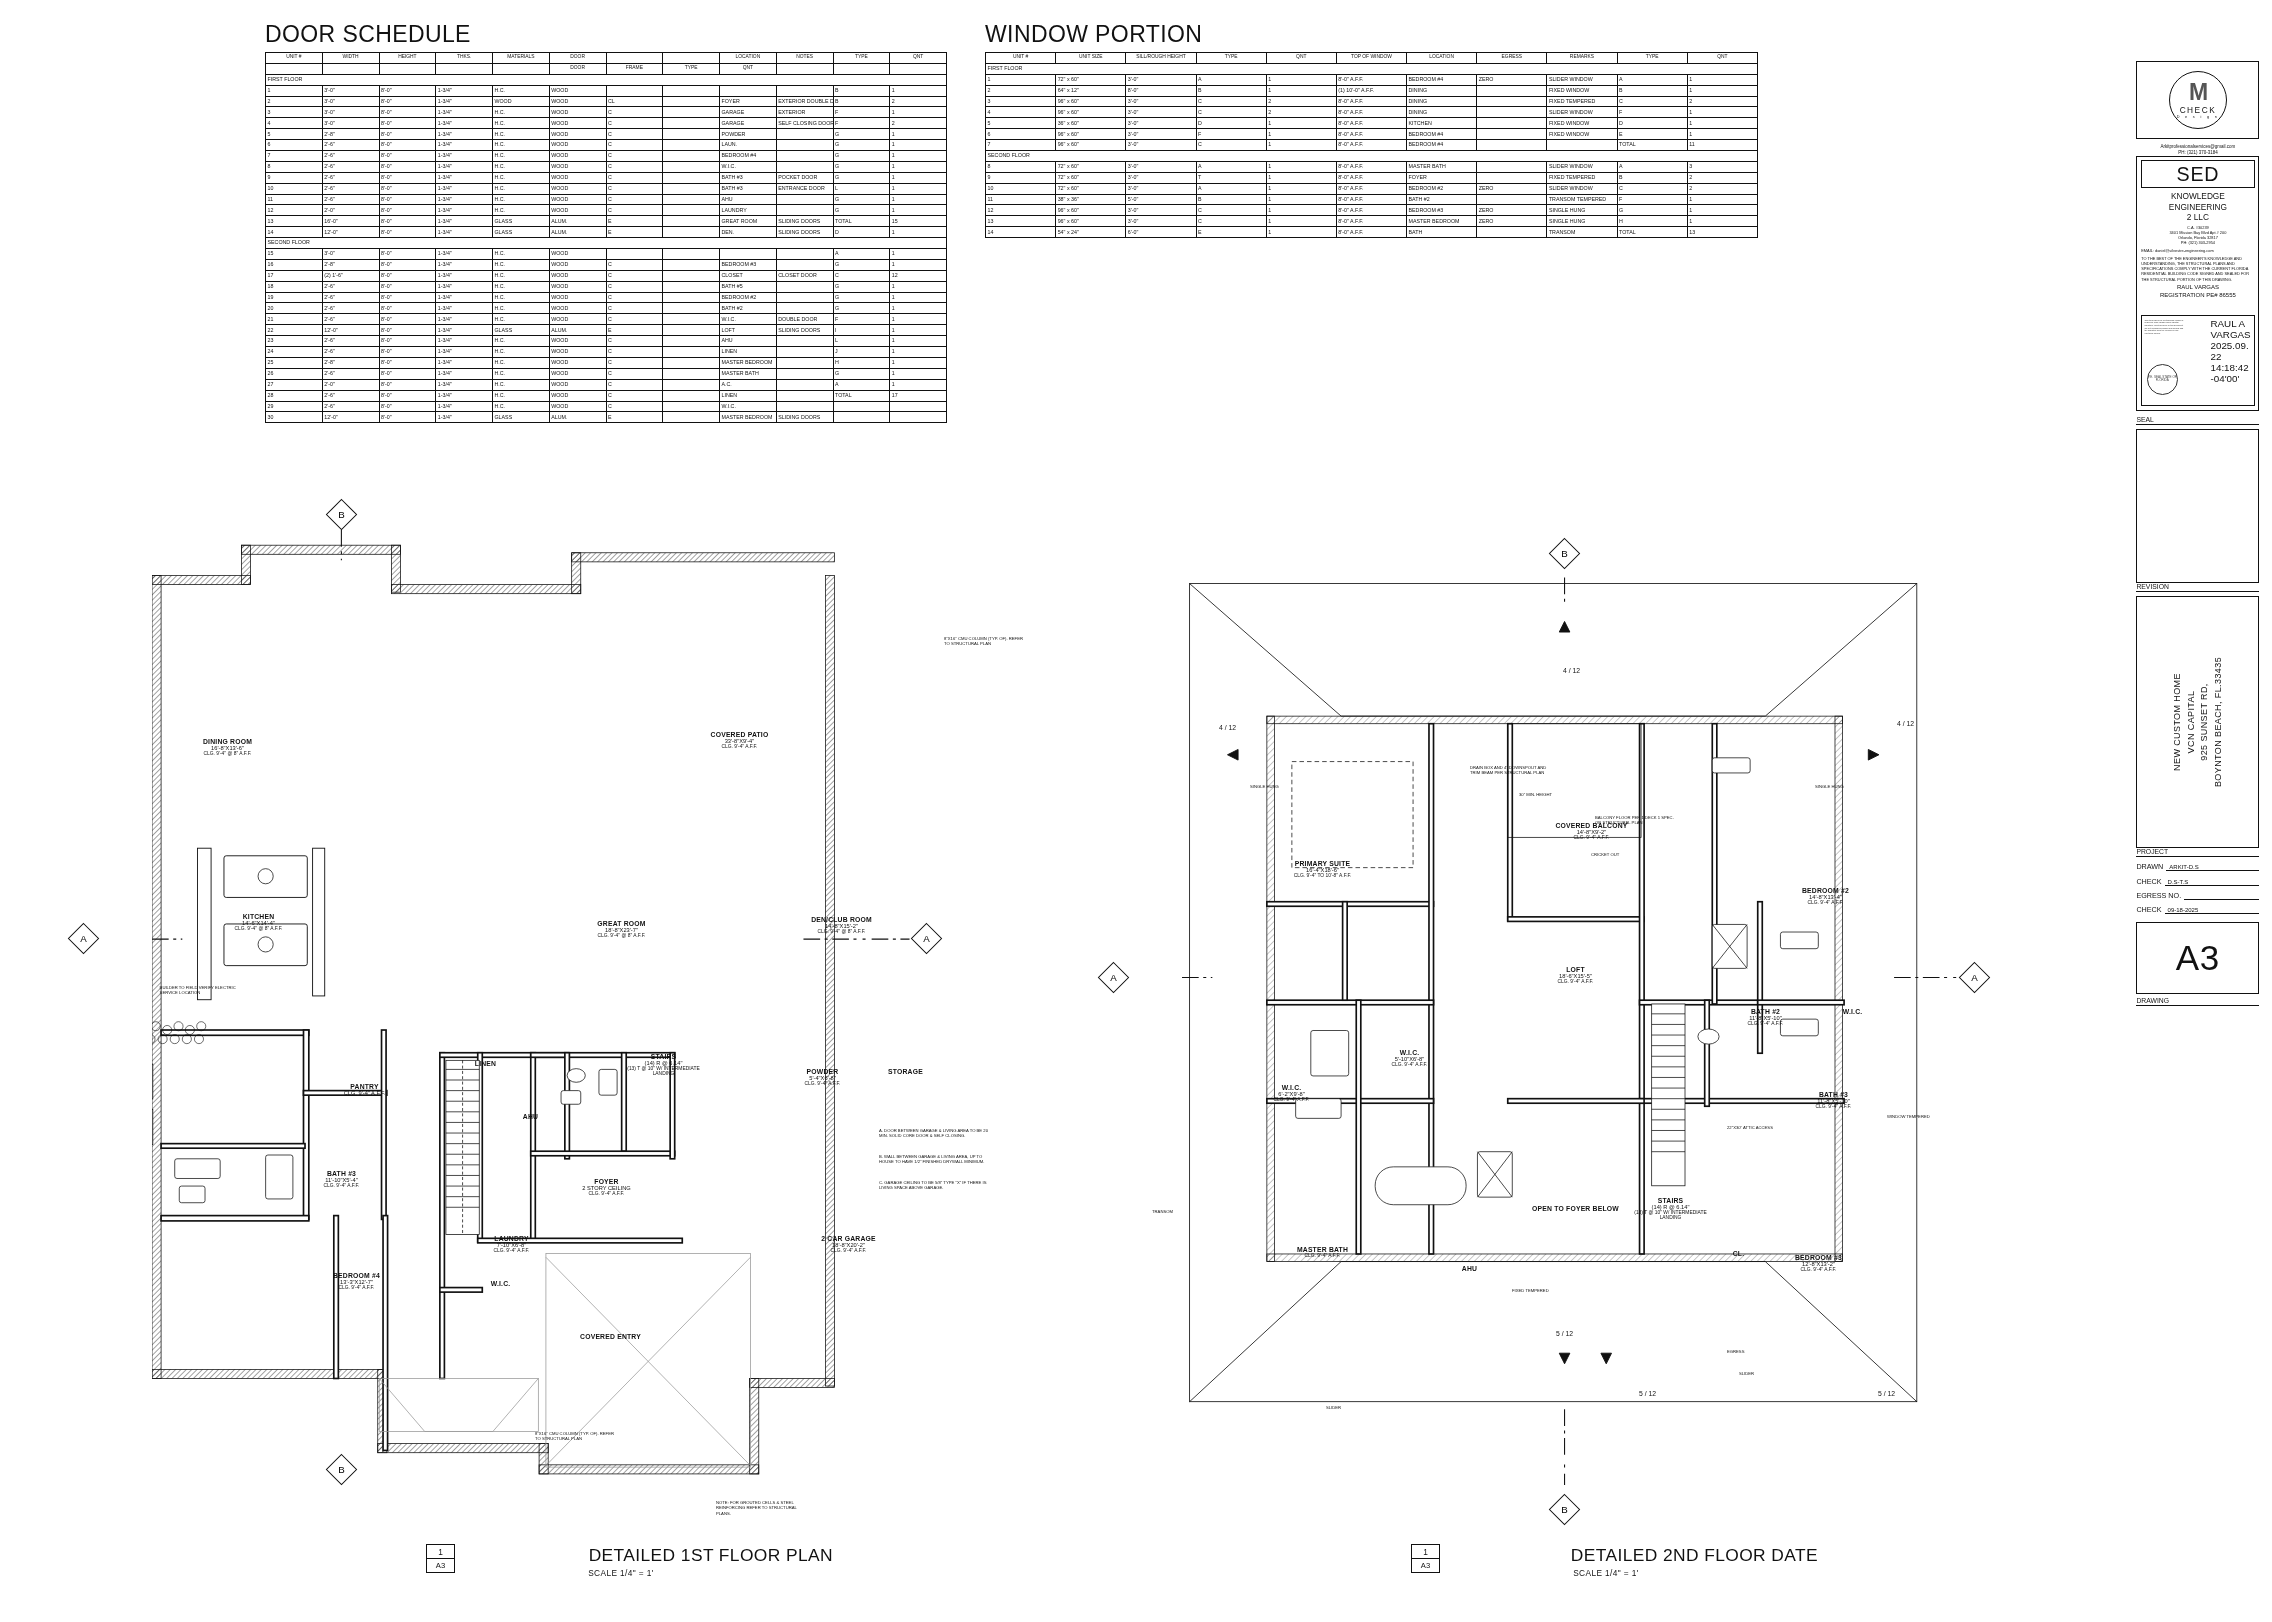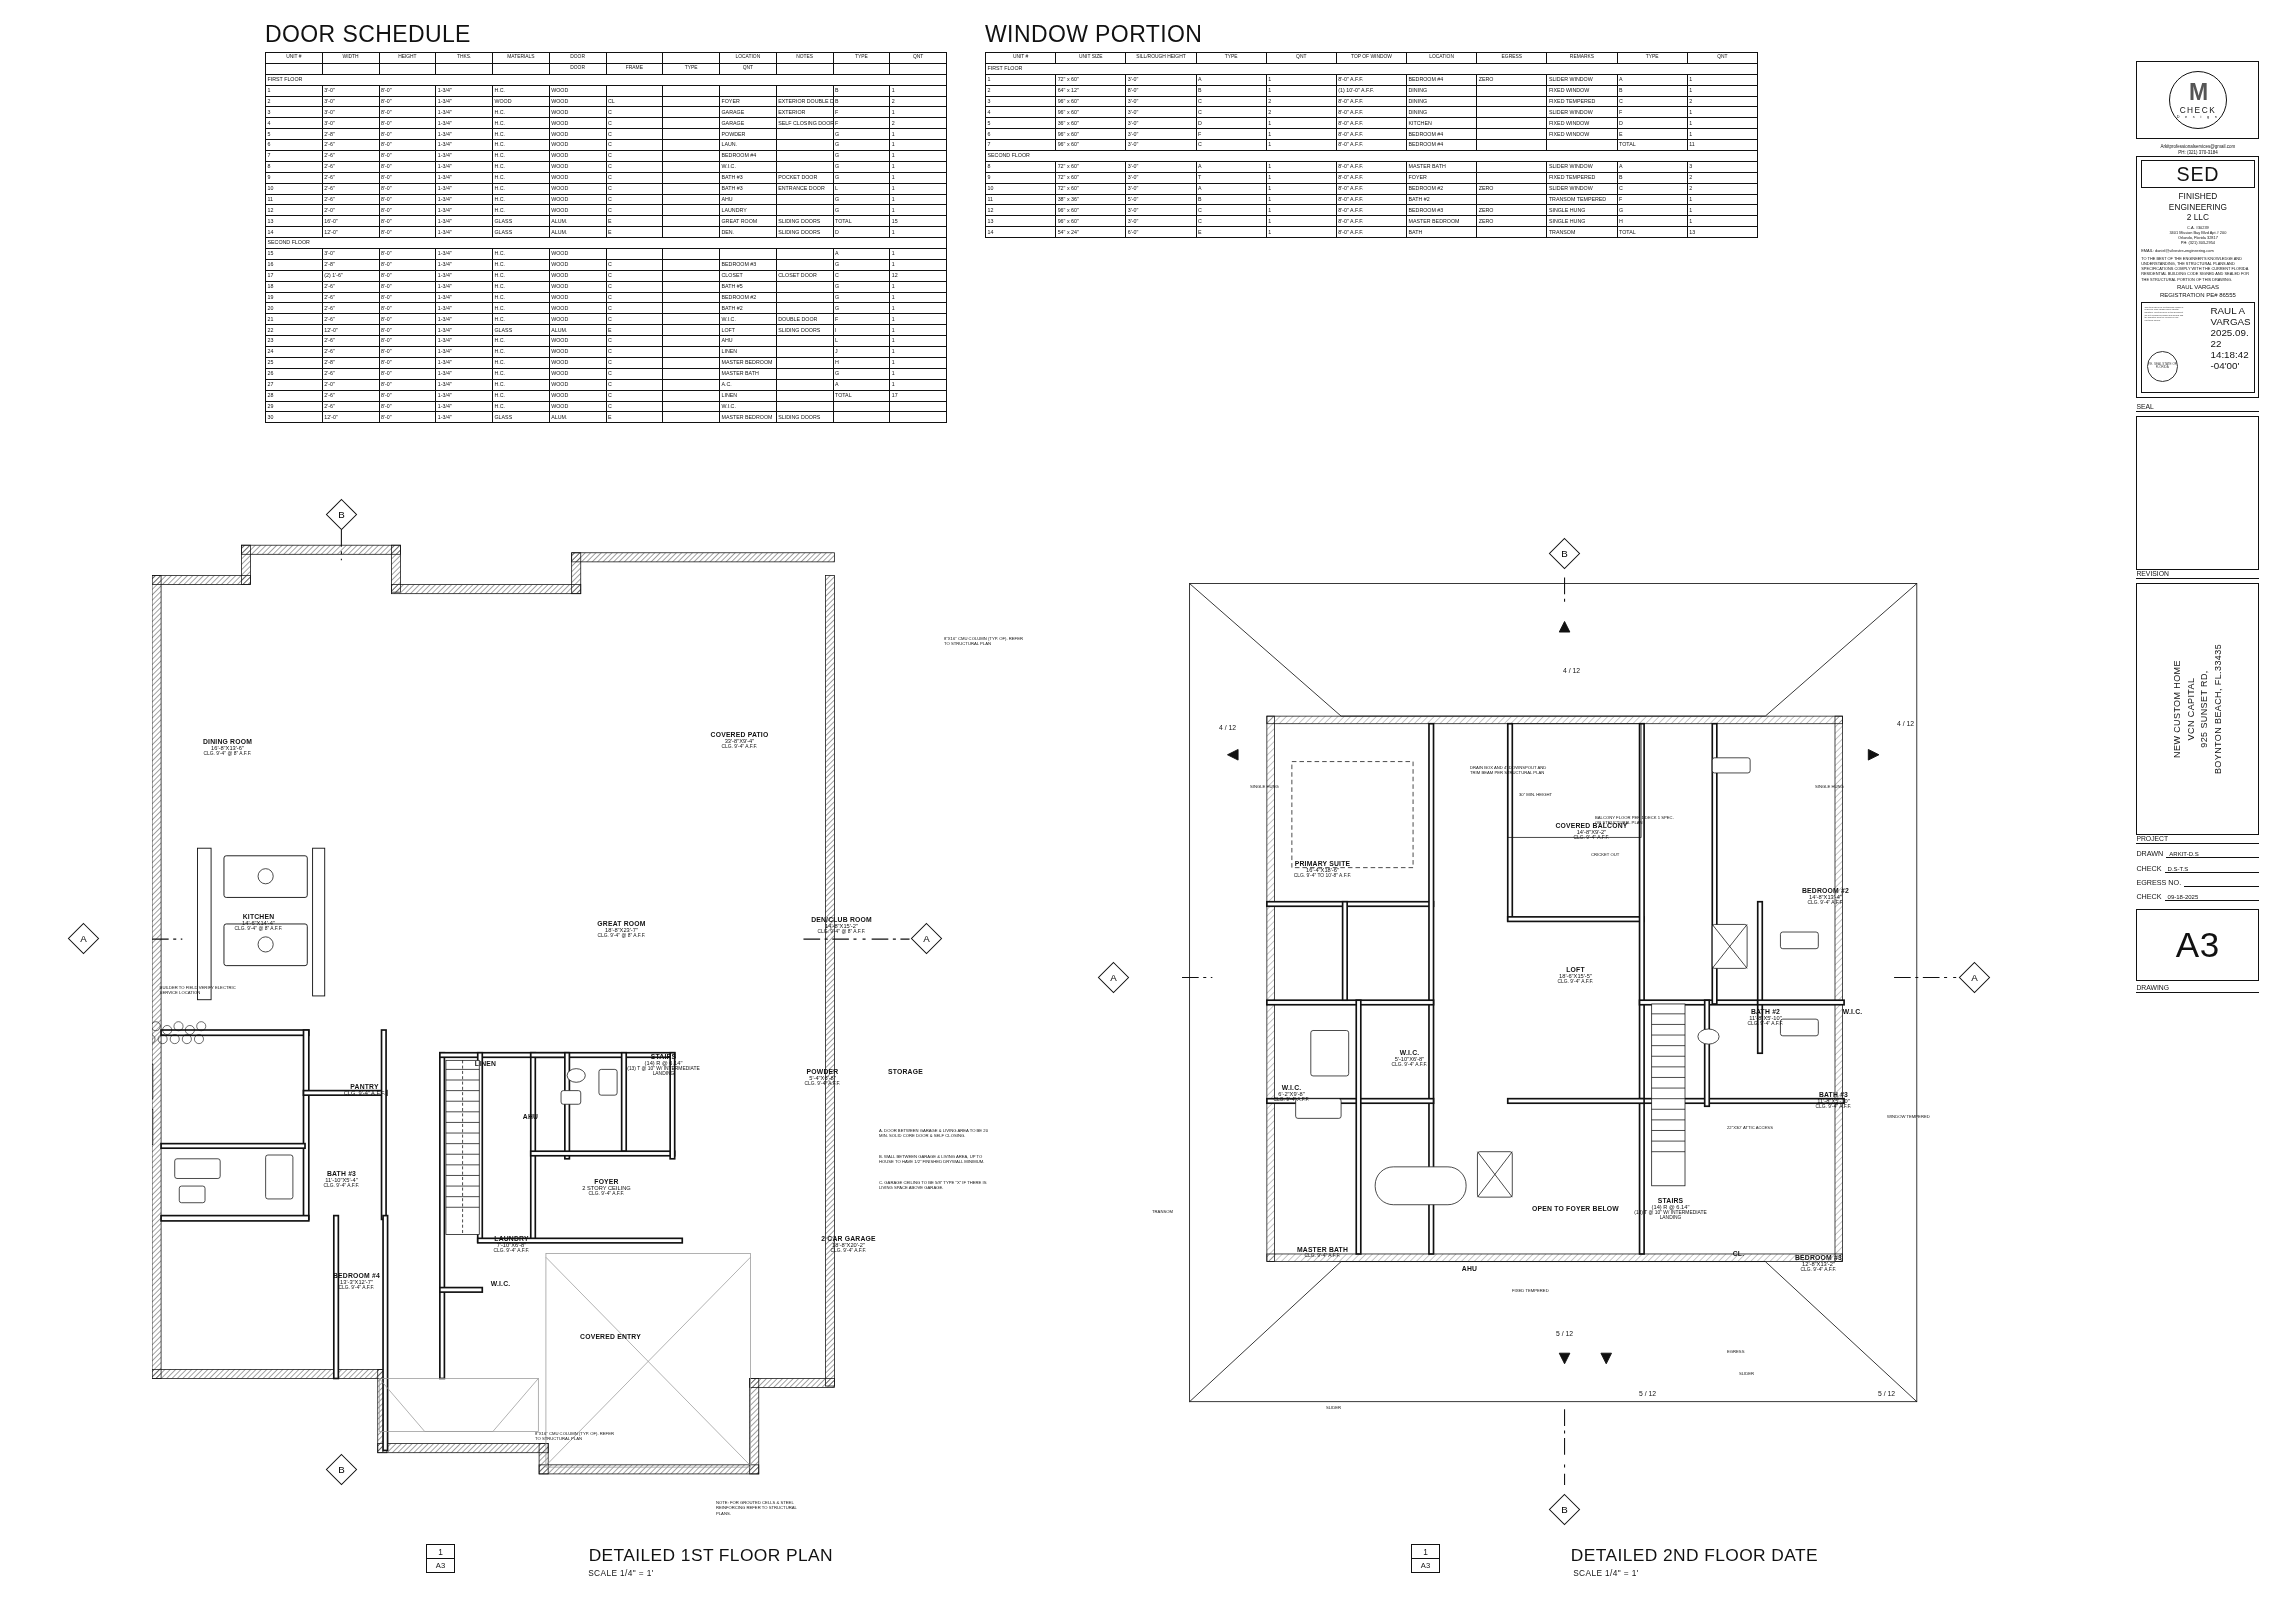--- a/index.html
+++ b/index.html
@@ -24,21 +24,21 @@
   .logo-circle{width:56px;height:56px;border:1.5px solid #111;border-radius:50%;display:flex;align-items:center;justify-content:center;flex-direction:column;}
   .logo-m{font-size:23px;font-weight:bold;letter-spacing:-1.5px;color:#555;line-height:1;}
   .logo-word{font-size:8.3px;letter-spacing:1.5px;margin-top:0.8px;}
   .logo-sub{font-size:3.8px;letter-spacing:2.3px;}
   .contact{font-size:4.5px;text-align:center;line-height:1.35;margin-top:2.3px;}
   .sed{font-size:19.7px;border:0.8px solid #111;text-align:center;letter-spacing:0.8px;padding:1.5px 0;}
   .eng-name{font-size:8.3px;text-align:center;line-height:1.25;margin-top:3px;}
   .eng-small{font-size:3.9px;text-align:center;line-height:1.3;margin-top:2.3px;}
   .eng-stmt{font-size:3.9px;text-align:left;line-height:1.3;margin-top:3px;}
   .eng-reg{font-size:6px;text-align:center;line-height:1.3;margin-top:2.3px;}
-  .sig-box{border:0.8px solid #111;height:89px;position:relative;margin-top:3px;}
+  .sig-box{border:0.8px solid #111;height:89px;position:relative;margin-top:16px;}
   .sig-txt{position:absolute;right:3px;top:3px;font-size:9.8px;line-height:1.12;text-align:left;}
   .sig-note{position:absolute;left:2.3px;top:2.3px;width:39px;font-size:2.1px;line-height:1.25;color:#333;}
   .seal-stamp{position:absolute;left:4.5px;bottom:10.6px;width:29px;height:29px;border:0.8px solid #333;border-radius:50%;display:flex;align-items:center;justify-content:center;font-size:3px;text-align:center;color:#444;line-height:1.1;}
   .lbl-u{font-size:6.8px;border-bottom:0.8px solid #111;padding-bottom:0.8px;}
   .blank-box{border:0.8px solid #111;}
   .proj-box{border:0.8px solid #111;height:250px;display:flex;align-items:center;justify-content:center;}
   .proj-txt{transform:rotate(-90deg);white-space:nowrap;font-size:9px;letter-spacing:0.4px;line-height:1.5;text-align:center;}
   .fld{display:flex;align-items:flex-end;gap:3px;margin:5.3px 0 0 0;}
   .fld .k{font-size:7.2px;text-align:right;}
   .fld .v{flex:1;border-bottom:0.8px solid #111;font-size:6px;padding-left:3px;}
@@ -1237,21 +1237,21 @@
     </div>
 
     <div class="contact">
       <div>Arkitprofessionalservices@gmail.com</div>
       <div>PH: (321) 370-3184</div>
     </div>
 
     <div class="box" style="padding:3.8px;">
       <div class="sed">SED</div>
       <div class="eng-name">
-        <div>FINISHED</div>
+        <div>KNOWLEDGE</div>
         <div>ENGINEERING</div>
         <div>2 LLC</div>
       </div>
       <div class="eng-small">
         <div>C.A. #30239</div>
         <div>3401 Mission Bay Blvd Apt # 200</div>
         <div>Orlando, Florida 32817</div>
         <div>PH: (321) 303-2954</div>
       </div>
       <div class="eng-stmt">EMAIL: daniel@silvestre-engineering.com</div>

